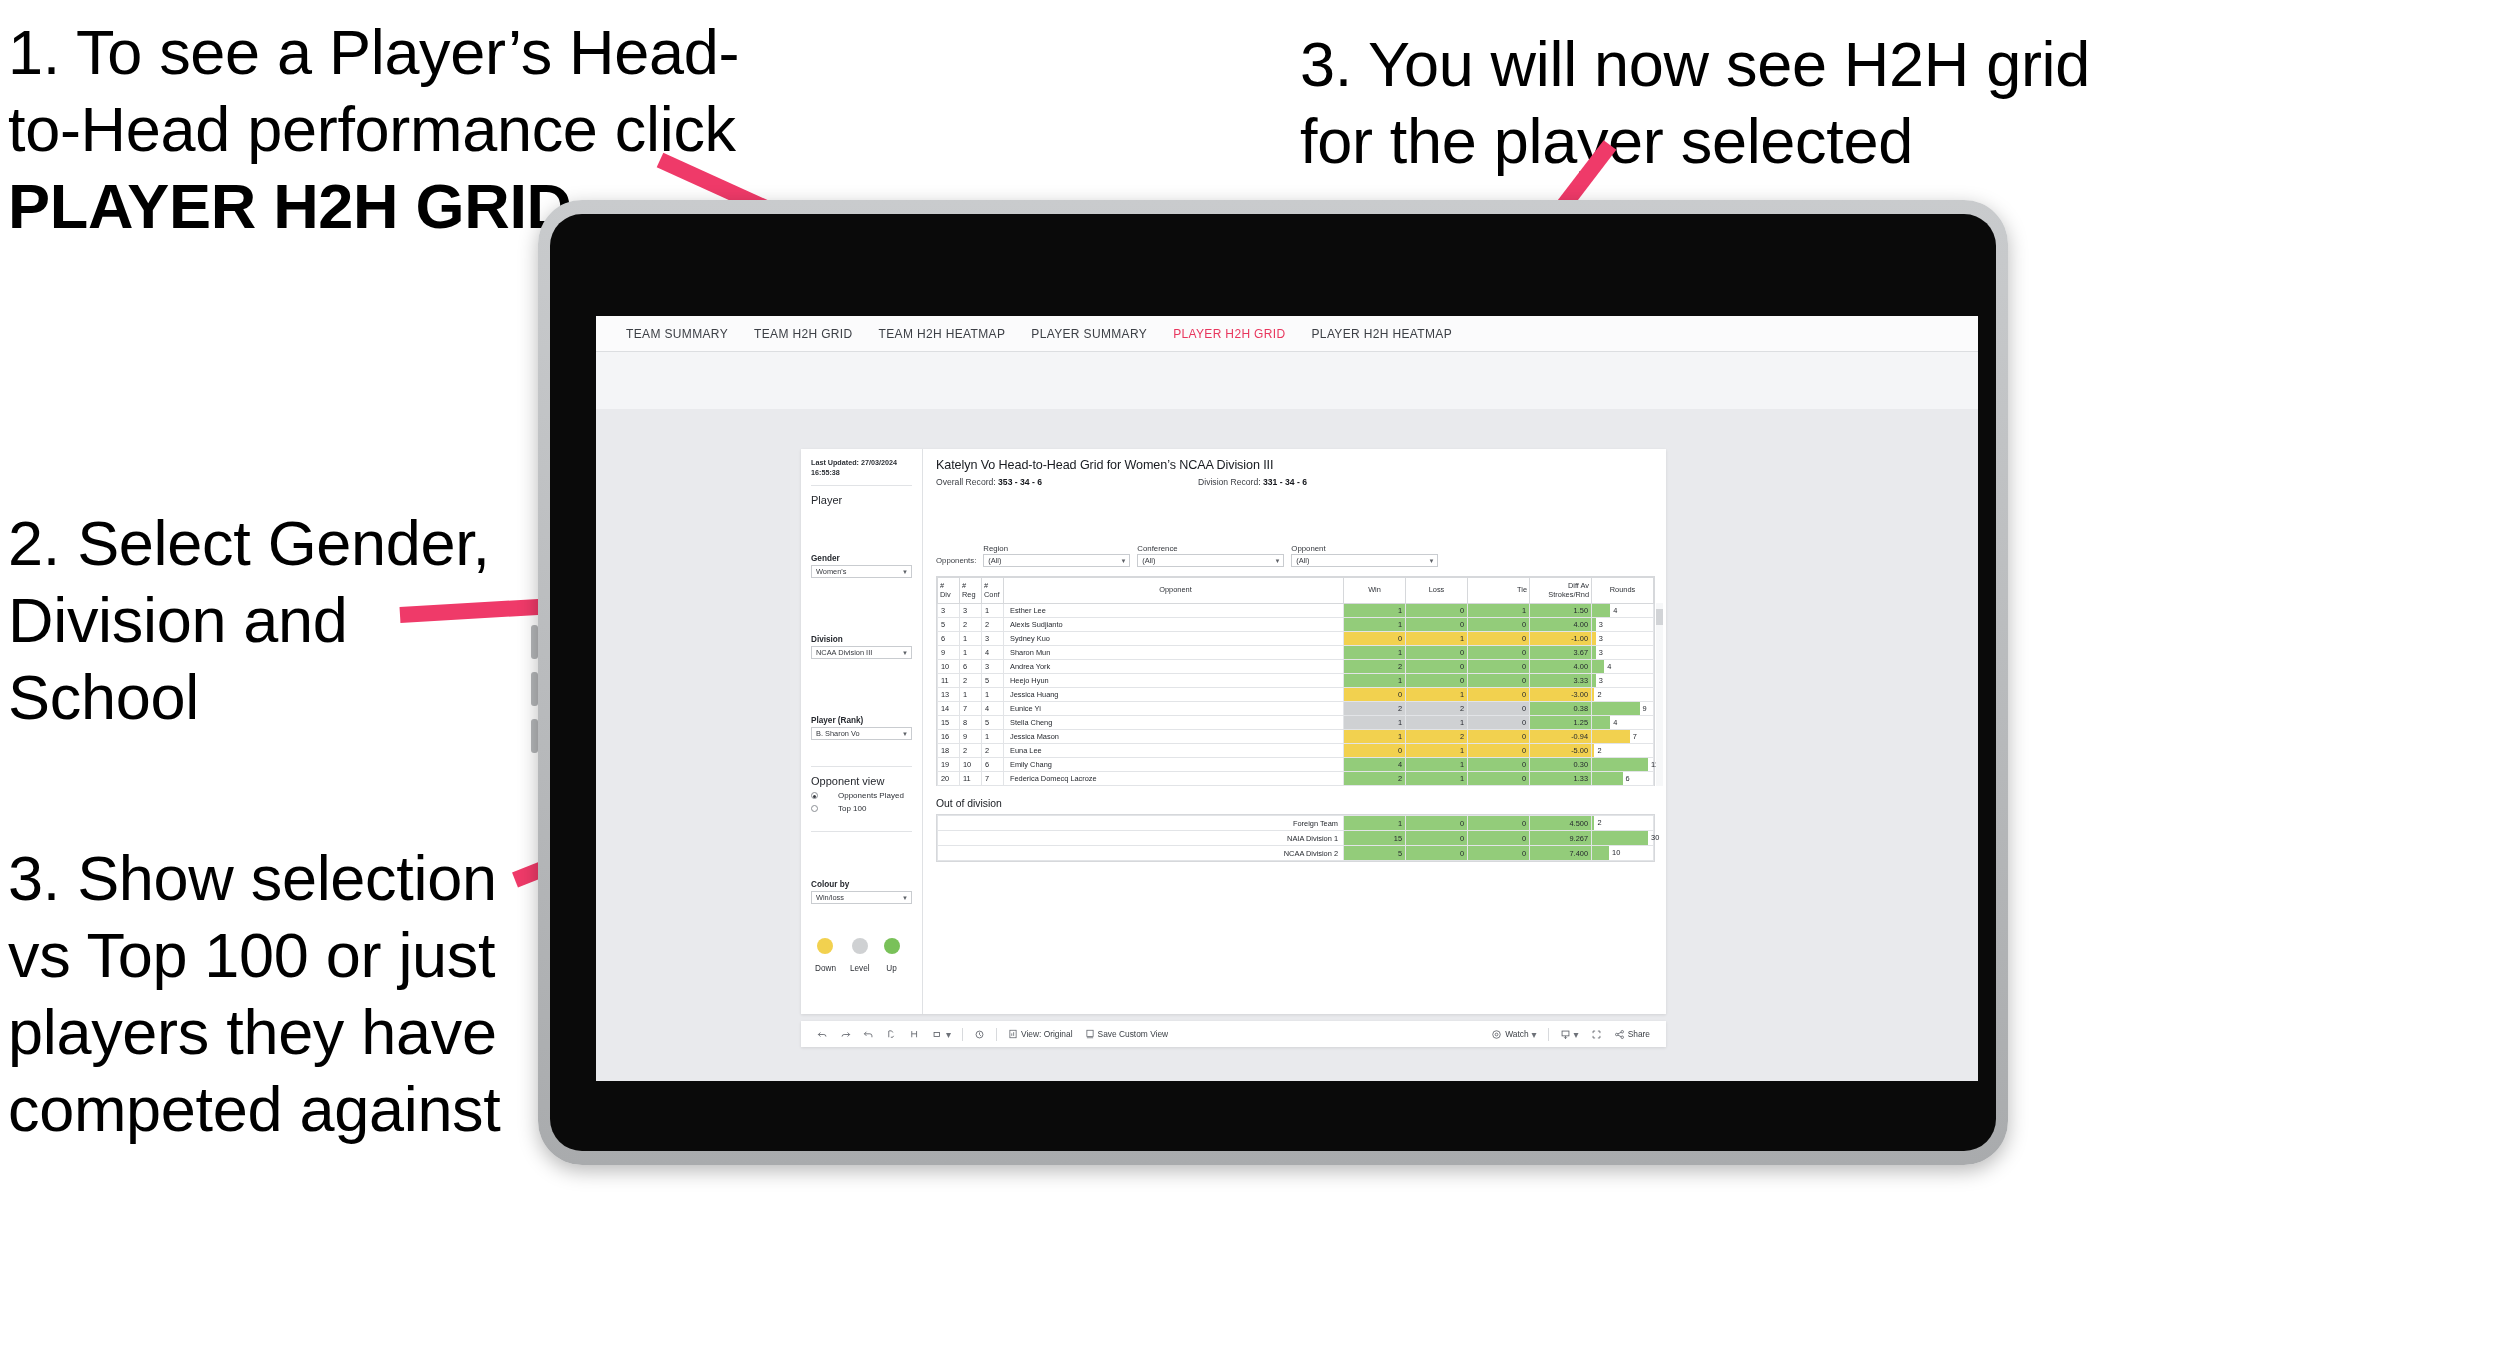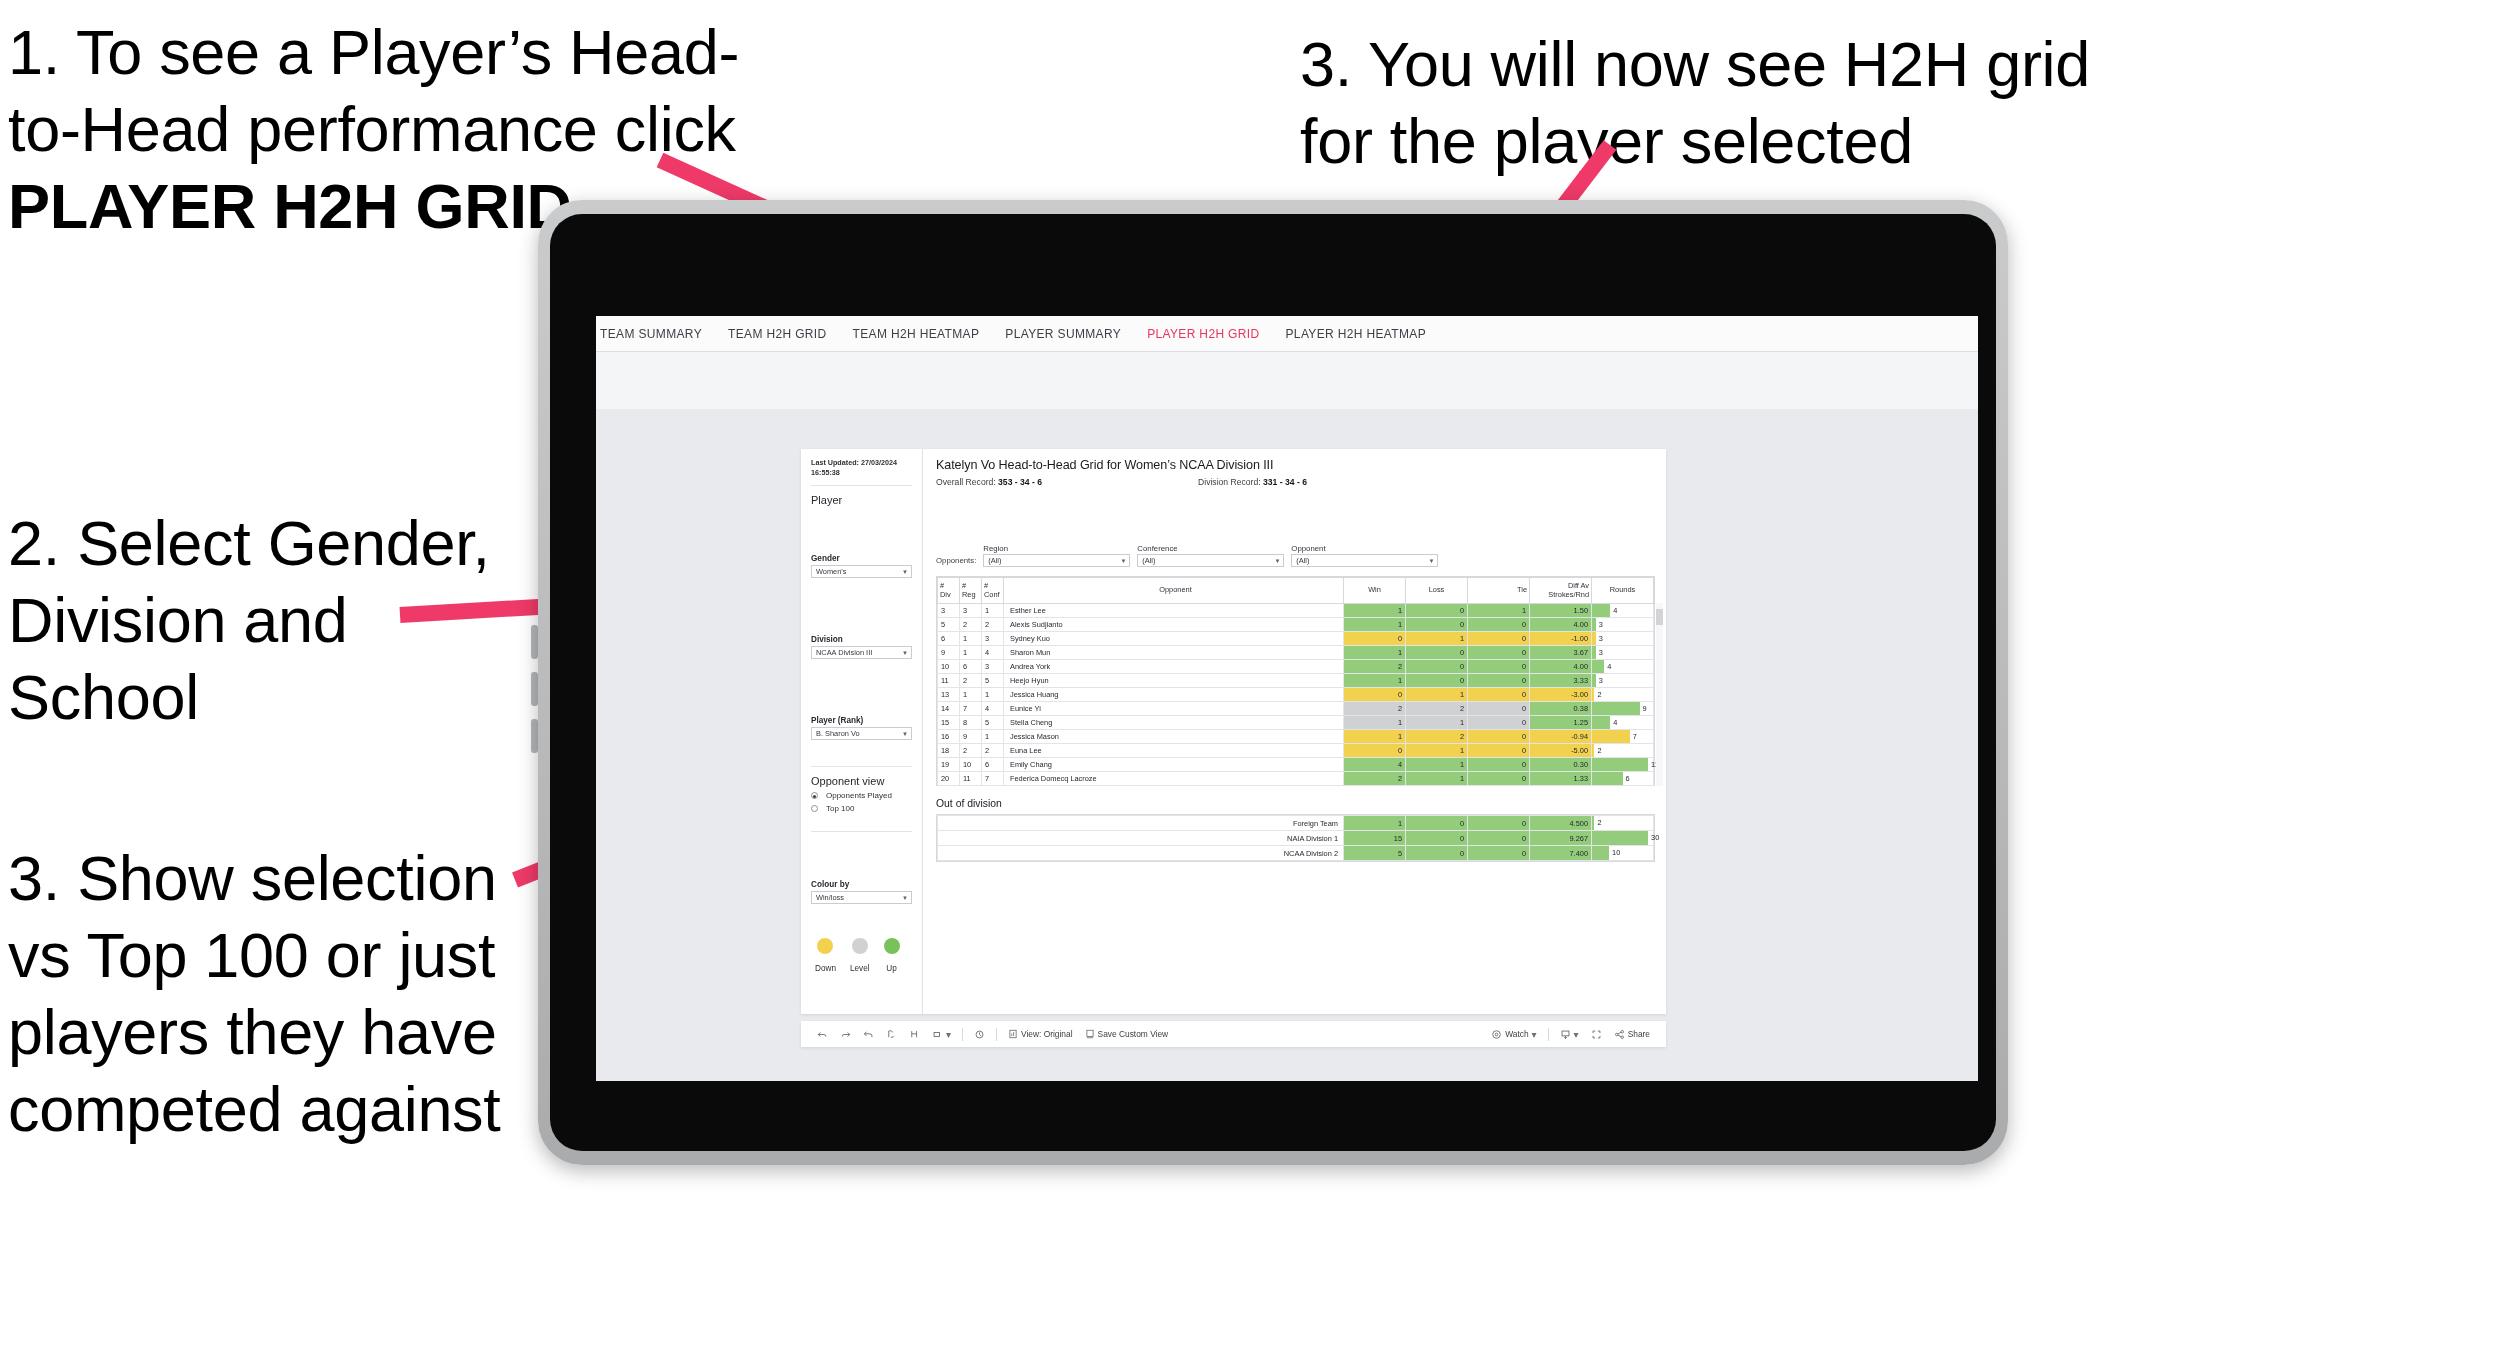--- a/index.html
+++ b/index.html
@@ -75,21 +75,21 @@
   #topnav-right {
     margin-left:auto; display:flex; align-items:center; gap:9px;
     padding-right:20px; font-size:12.5px; color:#4a4e55;
   }
   #topnav-right .sep { color:#b4b8bd; }
   .caret-sm { font-size:10px; color:#6d7178; }
 
   
   #tabbar {
     height:36px; background:#fbfbfc; display:flex; align-items:center;
-    padding-left:4px; gap:26px; border-bottom:1px solid #dcdee1;
+    padding-left:30px; gap:26px; border-bottom:1px solid #dcdee1;
   }
   .tab { font-size:12px; color:#3d4046; letter-spacing:0.35px; white-space:nowrap; }
   .tab.active { color:#e8365d; }
 
   
   #viz-wrap { position:absolute; left:0; top:93px; width:1382px; height:672px; background:#e9eaed; }
   #viz {
     position:absolute; left:205px; top:40px; width:865px; height:565px;
     background:#ffffff; box-shadow:0 1px 3px rgba(0,0,0,0.10);
     display:flex;
@@ -101,21 +101,21 @@
   .side-divider { height:1px; background:#e1e3e6; margin:8px 0; }
   .side-h { font-size:11px; color:#25282e; margin-bottom:6px; }
   .field-label { font-size:8.2px; font-weight:bold; color:#25282e; margin-bottom:2px;margin-top:48px; }
   .field-gap { height:9px; }
   .dd {
     height:13px; border:1px solid #c9ccd0; background:#fff;
     display:flex; align-items:center; justify-content:space-between;
     padding:0 3px 0 4px; font-size:7.4px; color:#33363c;
   }
   .dd .tri { font-size:6px; color:#5e6268; }
-  .radio-row { display:flex; align-items:center; gap:8px; margin-top:4px; font-size:8px; color:#2d3036; }
+  .radio-row { display:flex; align-items:center; gap:20px; margin-top:4px; font-size:8px; color:#2d3036; }
   .radio { width:7px; height:7px; border-radius:50%; border:1px solid #8b8f95; background:#fff;
            position:relative; flex:0 0 7px; }
   .radio.on::after { content:""; position:absolute; left:1.4px; top:1.4px; width:3px; height:3px;
            border-radius:50%; background:#3a3d43; }
   #legend { display:flex; gap:14px; margin-top:34px; padding-left:4px; }
   .legend-item { display:flex; flex-direction:column; align-items:center; gap:10px; }
   .legend-dot { width:16px; height:16px; border-radius:50%; }
   .legend-label { font-size:8.2px; color:#2d3036; }
 
   

